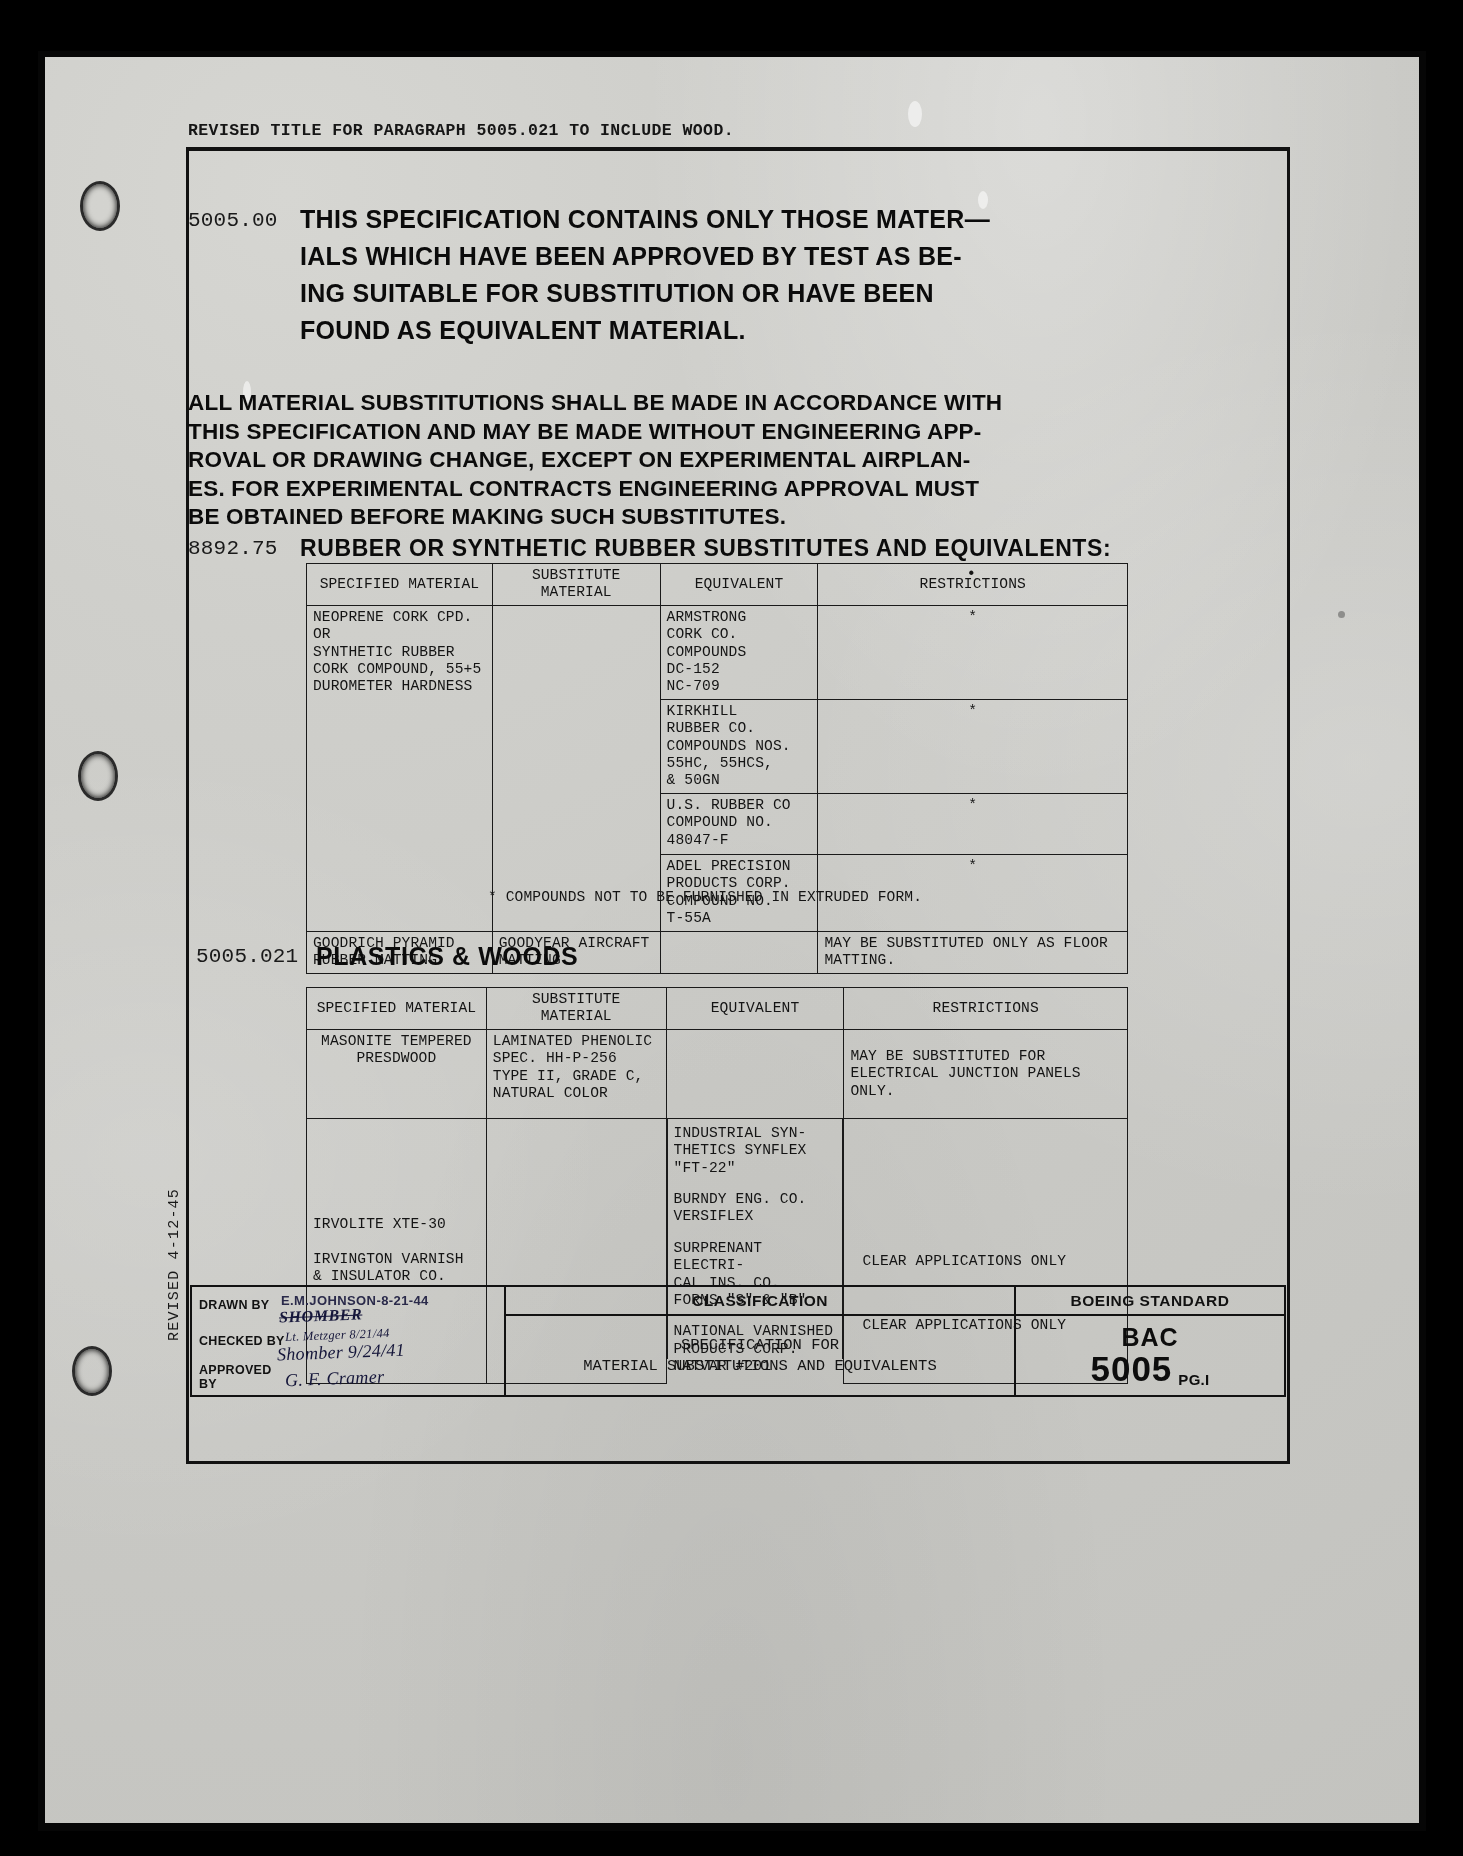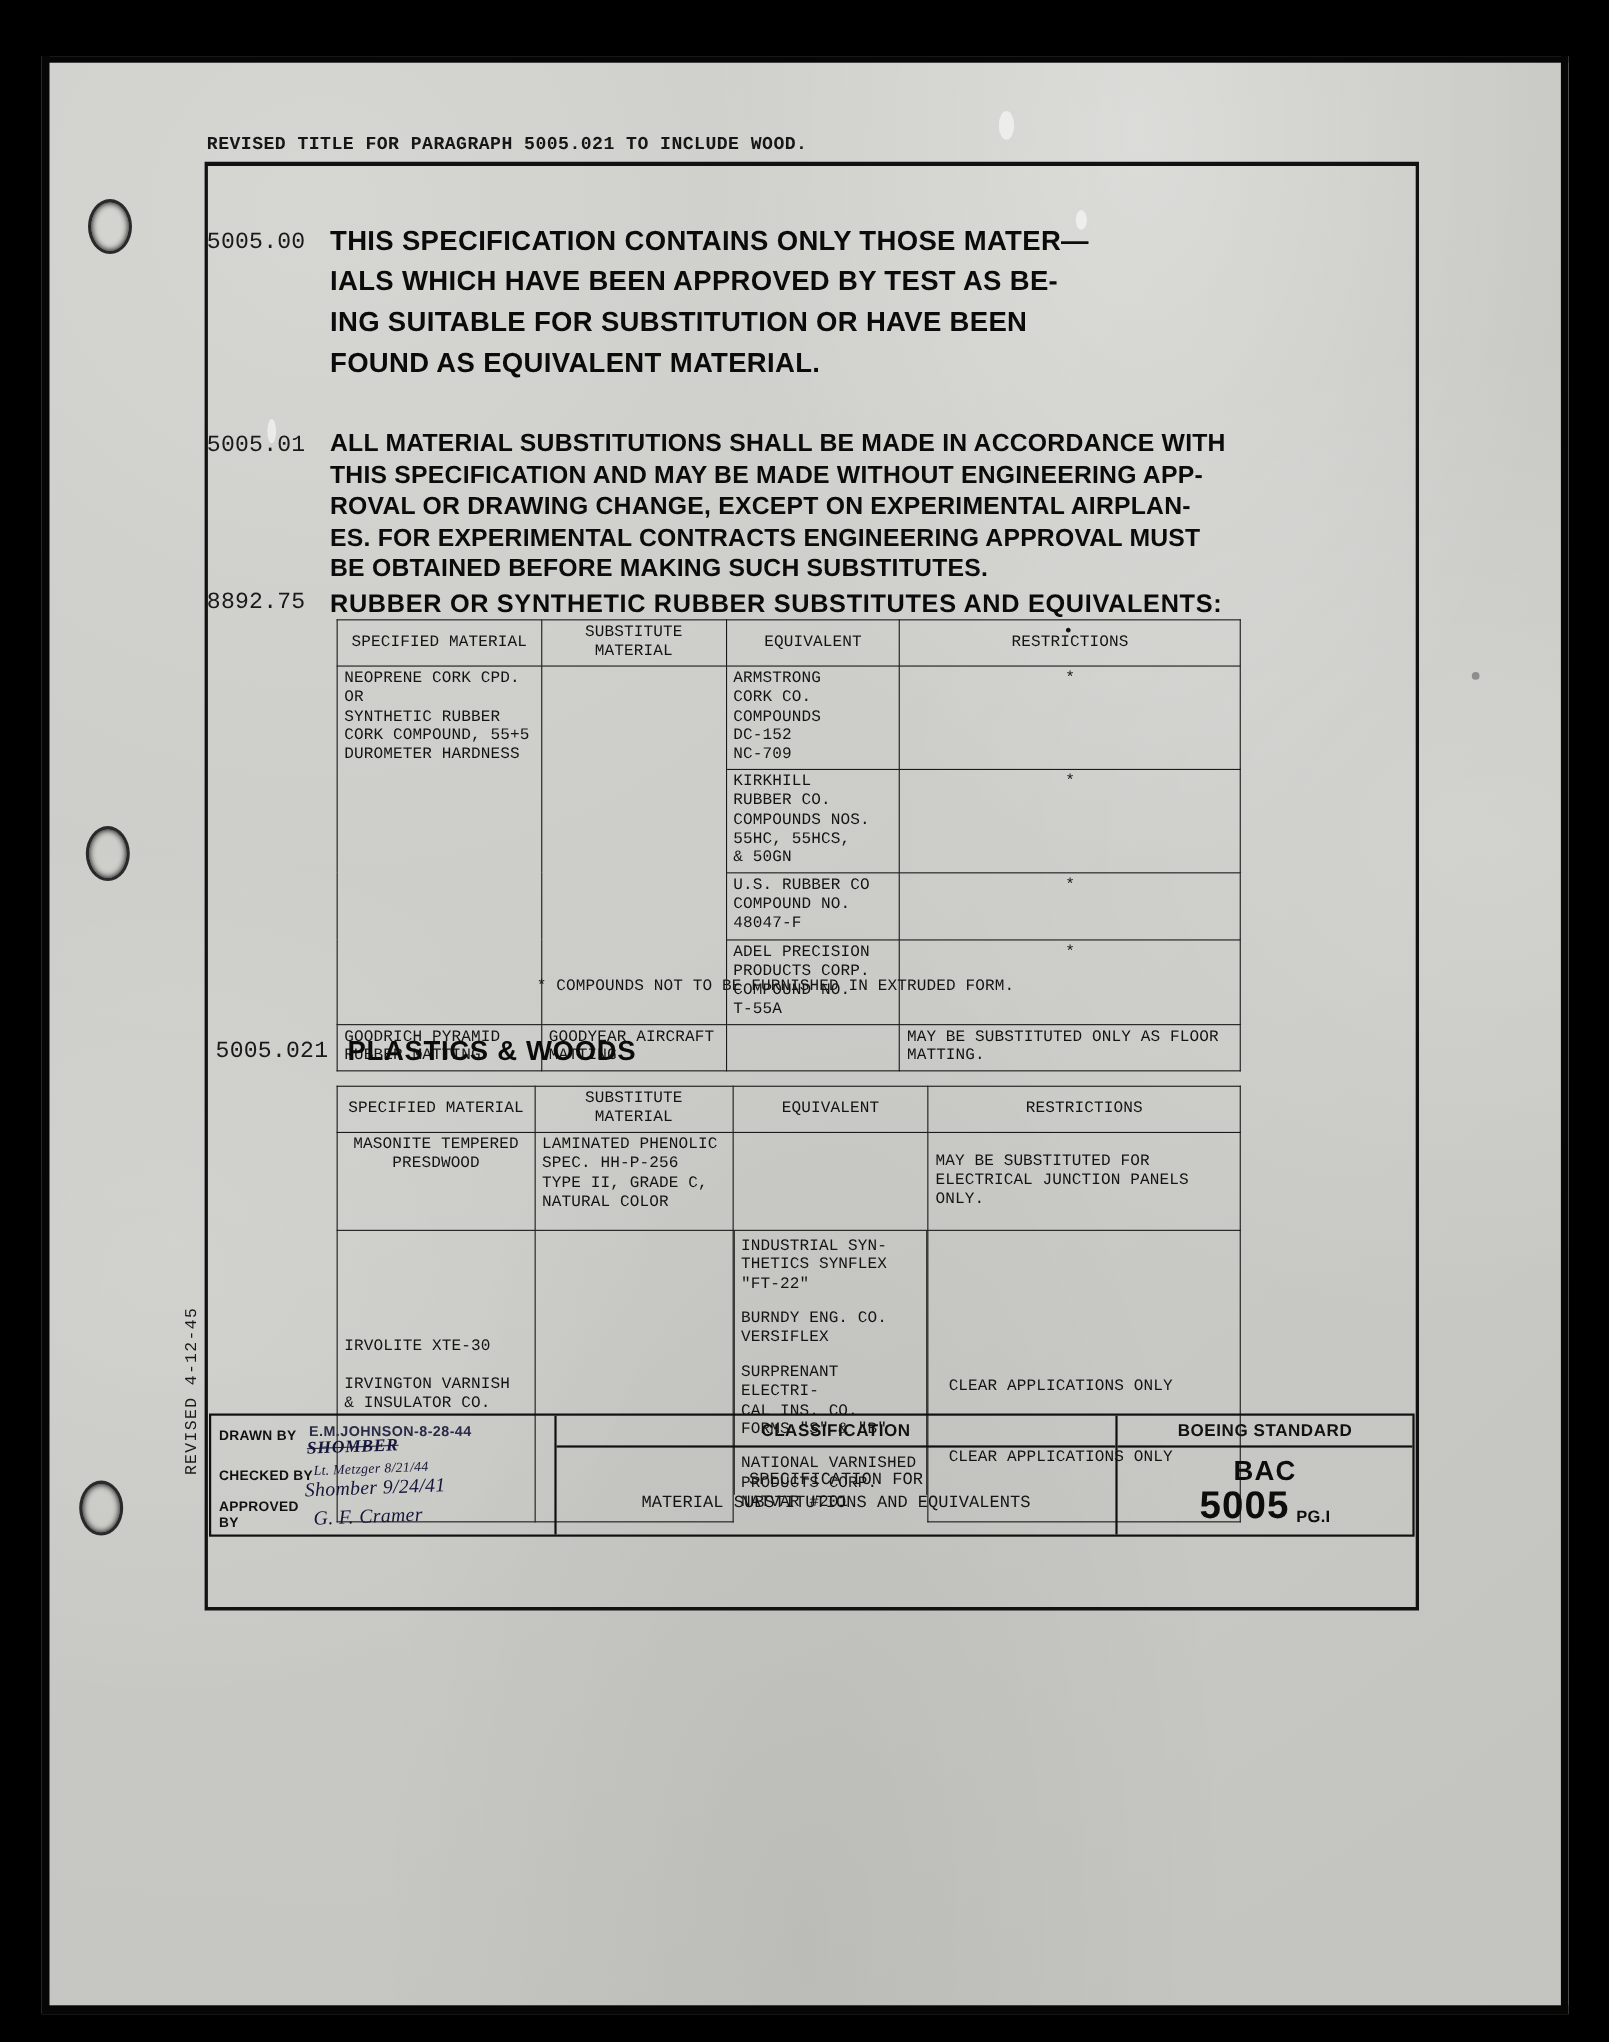--- a/index.html
+++ b/index.html
@@ -165,21 +165,20 @@
     <div class="pnum" style="width:112px; padding-top:8px;">5005.00</div>
     <div class="ptext">
       <div>THIS SPECIFICATION CONTAINS ONLY THOSE MATER—</div>
       <div>IALS WHICH HAVE BEEN APPROVED BY TEST AS BE-</div>
       <div>ING SUITABLE FOR SUBSTITUTION OR HAVE BEEN</div>
       <div>FOUND AS EQUIVALENT MATERIAL.</div>
     </div>
   </div>
 
   <div class="prow p01" style="left:150px; top:338px; width:1010px;">
-    <div class="pnum" style="width:112px; padding-top:5px;">5005.01</div>
     <div class="ptext">
       <div>ALL MATERIAL SUBSTITUTIONS SHALL BE MADE IN ACCORDANCE WITH</div>
       <div>THIS SPECIFICATION AND MAY BE MADE WITHOUT ENGINEERING APP-</div>
       <div>ROVAL OR DRAWING CHANGE, EXCEPT ON EXPERIMENTAL AIRPLAN-</div>
       <div>ES.  FOR EXPERIMENTAL CONTRACTS ENGINEERING APPROVAL MUST</div>
       <div>BE OBTAINED BEFORE MAKING SUCH SUBSTITUTES.</div>
     </div>
   </div>
 
   <div class="prow phead" style="left:150px; top:482px; width:1010px;">
@@ -318,21 +317,21 @@
       </tr>
     </tbody>
   </table>
 
   <div class="tblock">
 
     <div class="tb-left">
       <div class="tb-lrow">
         <div class="tb-lbl">DRAWN BY</div>
         <div style="position:relative;flex:1;">
-          <div class="stamp" style="position:absolute;left:-4px;top:-12px;color:#2a2a4a;">E.M.JOHNSON-8-28-44</div>
+          <div class="stamp" style="position:absolute;left:-4px;top:-12px;color:#2a2a4a;">E.M.JOHNSON-8-21-44</div>
           <div class="sig b" style="position:absolute;left:-6px;top:2px;text-decoration:line-through;">SHOMBER</div>
         </div>
       </div>
       <div class="tb-lrow">
         <div class="tb-lbl">CHECKED BY</div>
         <div style="position:relative;flex:1;">
           <div class="sig tiny" style="position:absolute;left:0;top:-13px;">Lt. Metzger 8/21/44</div>
           <div class="sig" style="position:absolute;left:-8px;top:1px;">Shomber 9/24/41</div>
         </div>
       </div>

